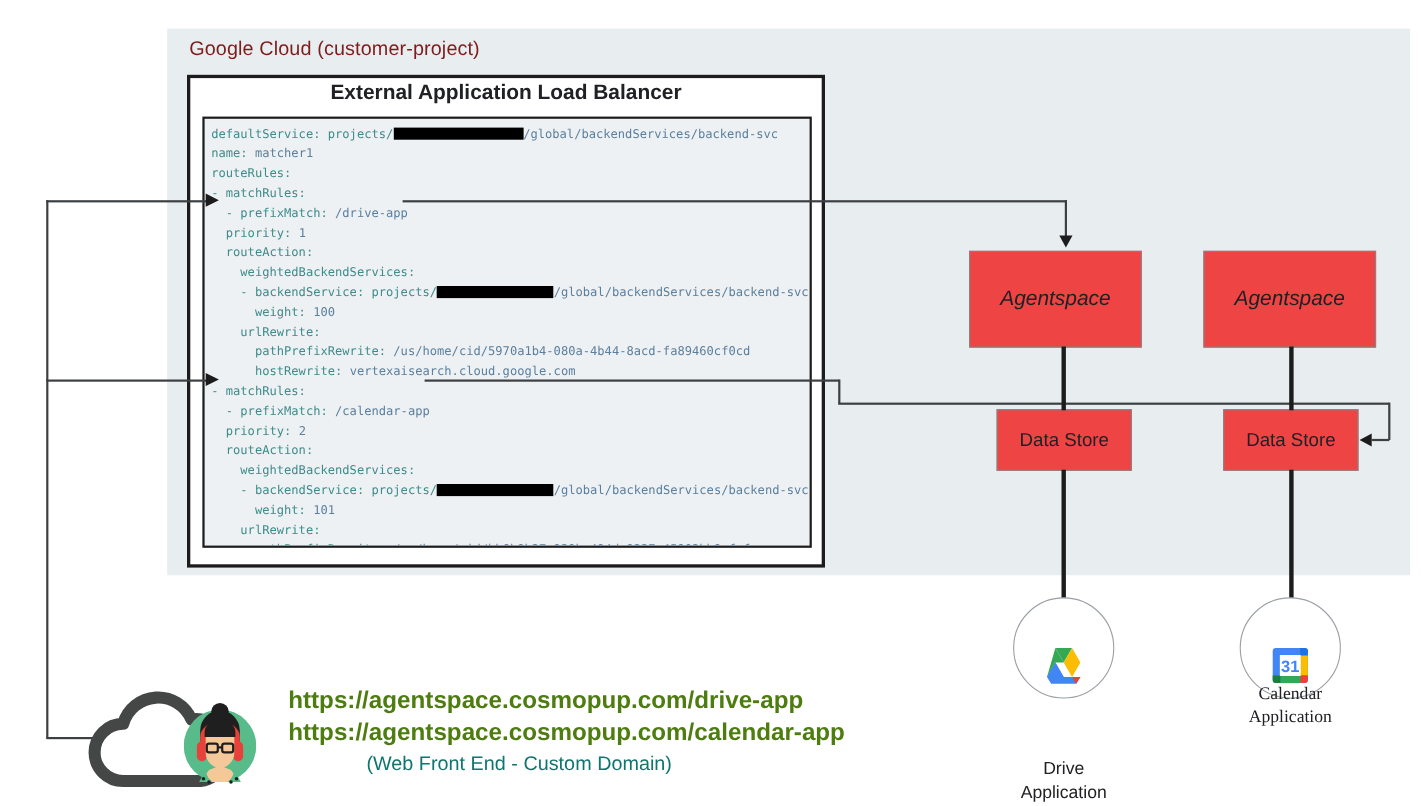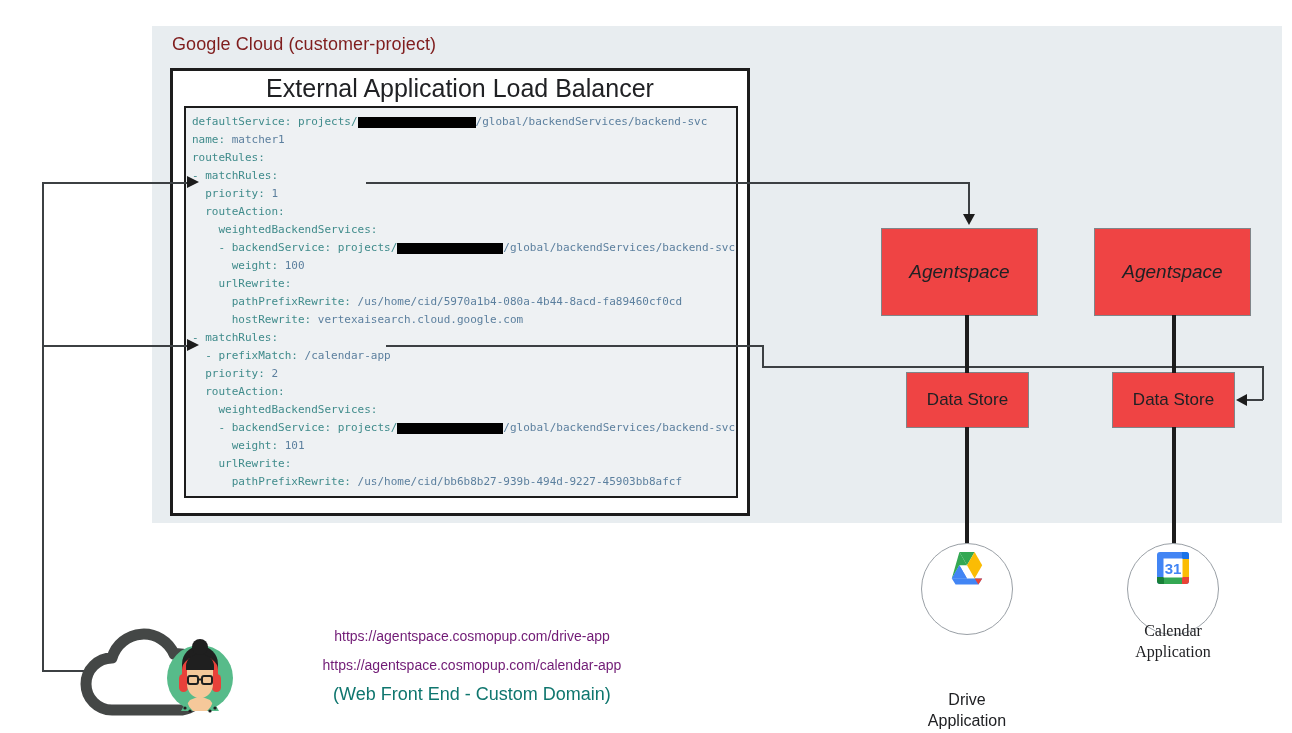--- a/index.html
+++ b/index.html
@@ -48,23 +48,24 @@
     background: #ffffff;
     border: 3px solid #1c1c1c;
     box-sizing: border-box;
   }
   .lb-title {
     position: absolute;
     left: 170px;
     top: 74px;
     width: 580px;
     text-align: center;
-    font-size: 25px;
+    font-size: 19px;
     color: #202124;
     white-space: nowrap;
+    font-weight: bold;
   }
 
   
   .code-panel {
     position: absolute;
     left: 184px;
     top: 106px;
     width: 554px;
     height: 392px;
     background: #eef1f3;
@@ -140,24 +141,25 @@
 
   
   .url-block {
     position: absolute;
     left: 262px;
     top: 622px;
     width: 420px;
     text-align: center;
   }
   .url-line {
-    font-size: 14px;
-    color: #701a75;
+    font-size: 22px;
+    color: #4d7c0f;
     line-height: 29px;
     white-space: nowrap;
+    font-weight: bold;
   }
   .url-sub {
     font-size: 18px;
     color: #0f766e;
     line-height: 29px;
   }
 
   .app-label {
     position: absolute;
     text-align: center;
@@ -170,40 +172,41 @@
   
   .app-circle {
     position: absolute;
     width: 92px;
     height: 92px;
     border-radius: 50%;
     background: #ffffff;
     border: 1.5px solid #9aa0a6;
     box-sizing: border-box;
     display: flex;
-    align-items: flex-start;
+    align-items: flex-end;
     justify-content: center;
   }
 </style>
 </head>
 <body>
 
 <div id="canvas">
 
   <div class="cloud-panel"></div>
   <div class="cloud-panel-title">Google Cloud (customer-project)</div>
 
   <div class="lb-box"></div>
   <div class="lb-title">External Application Load Balancer</div>
 
   <div class="code-panel" id="code-panel">
       <div class="code-line"><span class="k">defaultService: projects/</span><span class="redact" style="width: 118px;"></span><span class="v">/global/backendServices/backend-svc</span></div>
       <div class="code-line"><span class="k">name: </span><span class="v">matcher1</span></div>
       <div class="code-line"><span class="k">routeRules:</span></div>
       <div class="code-line"><span class="k">- matchRules:</span></div>
+      <div class="code-line"><span class="k">  - prefixMatch: </span><span class="v">/drive-app</span></div>
       <div class="code-line"><span class="k">  priority: </span><span class="v">1</span></div>
       <div class="code-line"><span class="k">  routeAction:</span></div>
       <div class="code-line"><span class="k">    weightedBackendServices:</span></div>
       <div class="code-line"><span class="k">    - backendService: projects/</span><span class="redact" style="width: 106px;"></span><span class="v">/global/backendServices/backend-svc</span></div>
       <div class="code-line"><span class="k">      weight: </span><span class="v">100</span></div>
       <div class="code-line"><span class="k">    urlRewrite:</span></div>
       <div class="code-line"><span class="k">      pathPrefixRewrite: </span><span class="v">/us/home/cid/5970a1b4-080a-4b44-8acd-fa89460cf0cd</span></div>
       <div class="code-line"><span class="k">      hostRewrite: </span><span class="v">vertexaisearch.cloud.google.com</span></div>
       <div class="code-line"><span class="k">- matchRules:</span></div>
       <div class="code-line"><span class="k">  - prefixMatch: </span><span class="v">/calendar-app</span></div>

